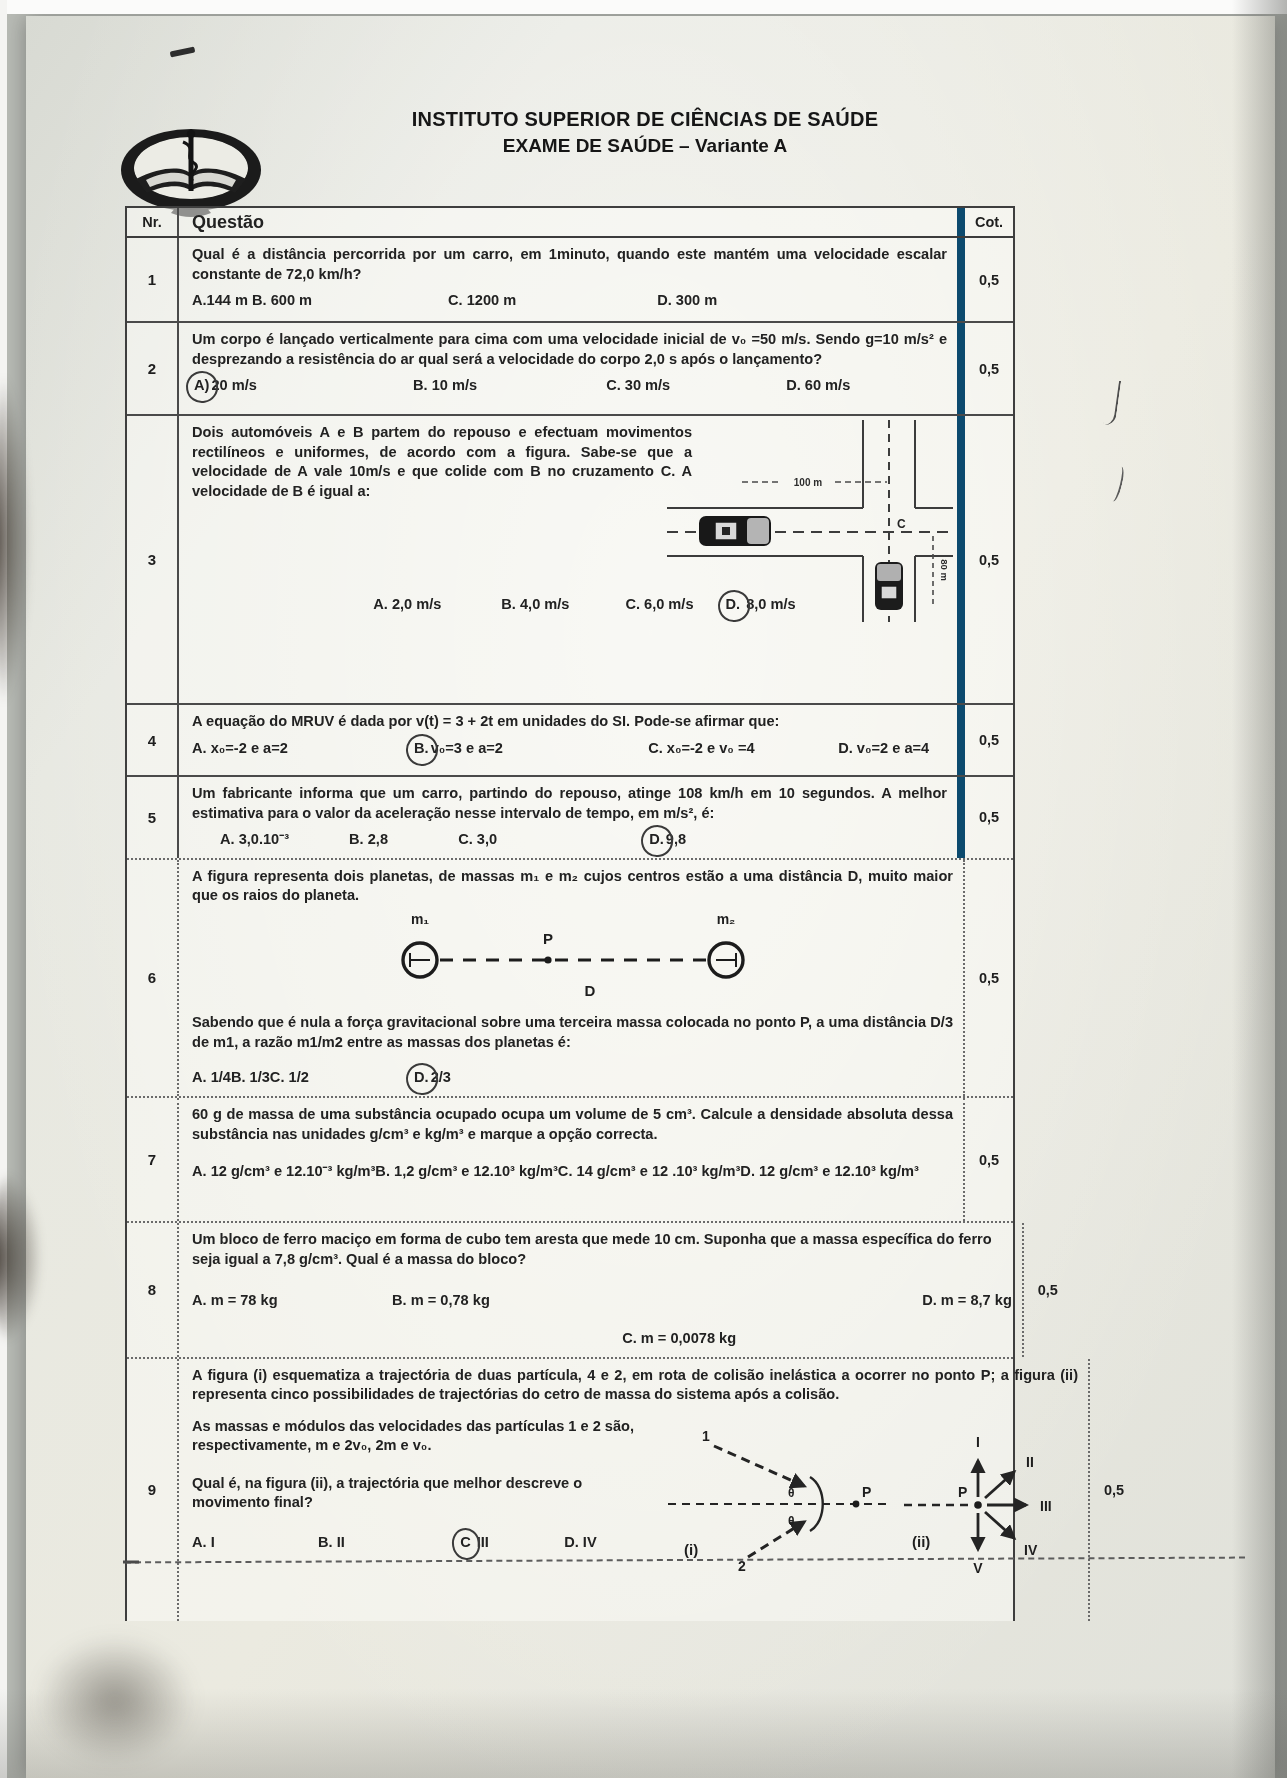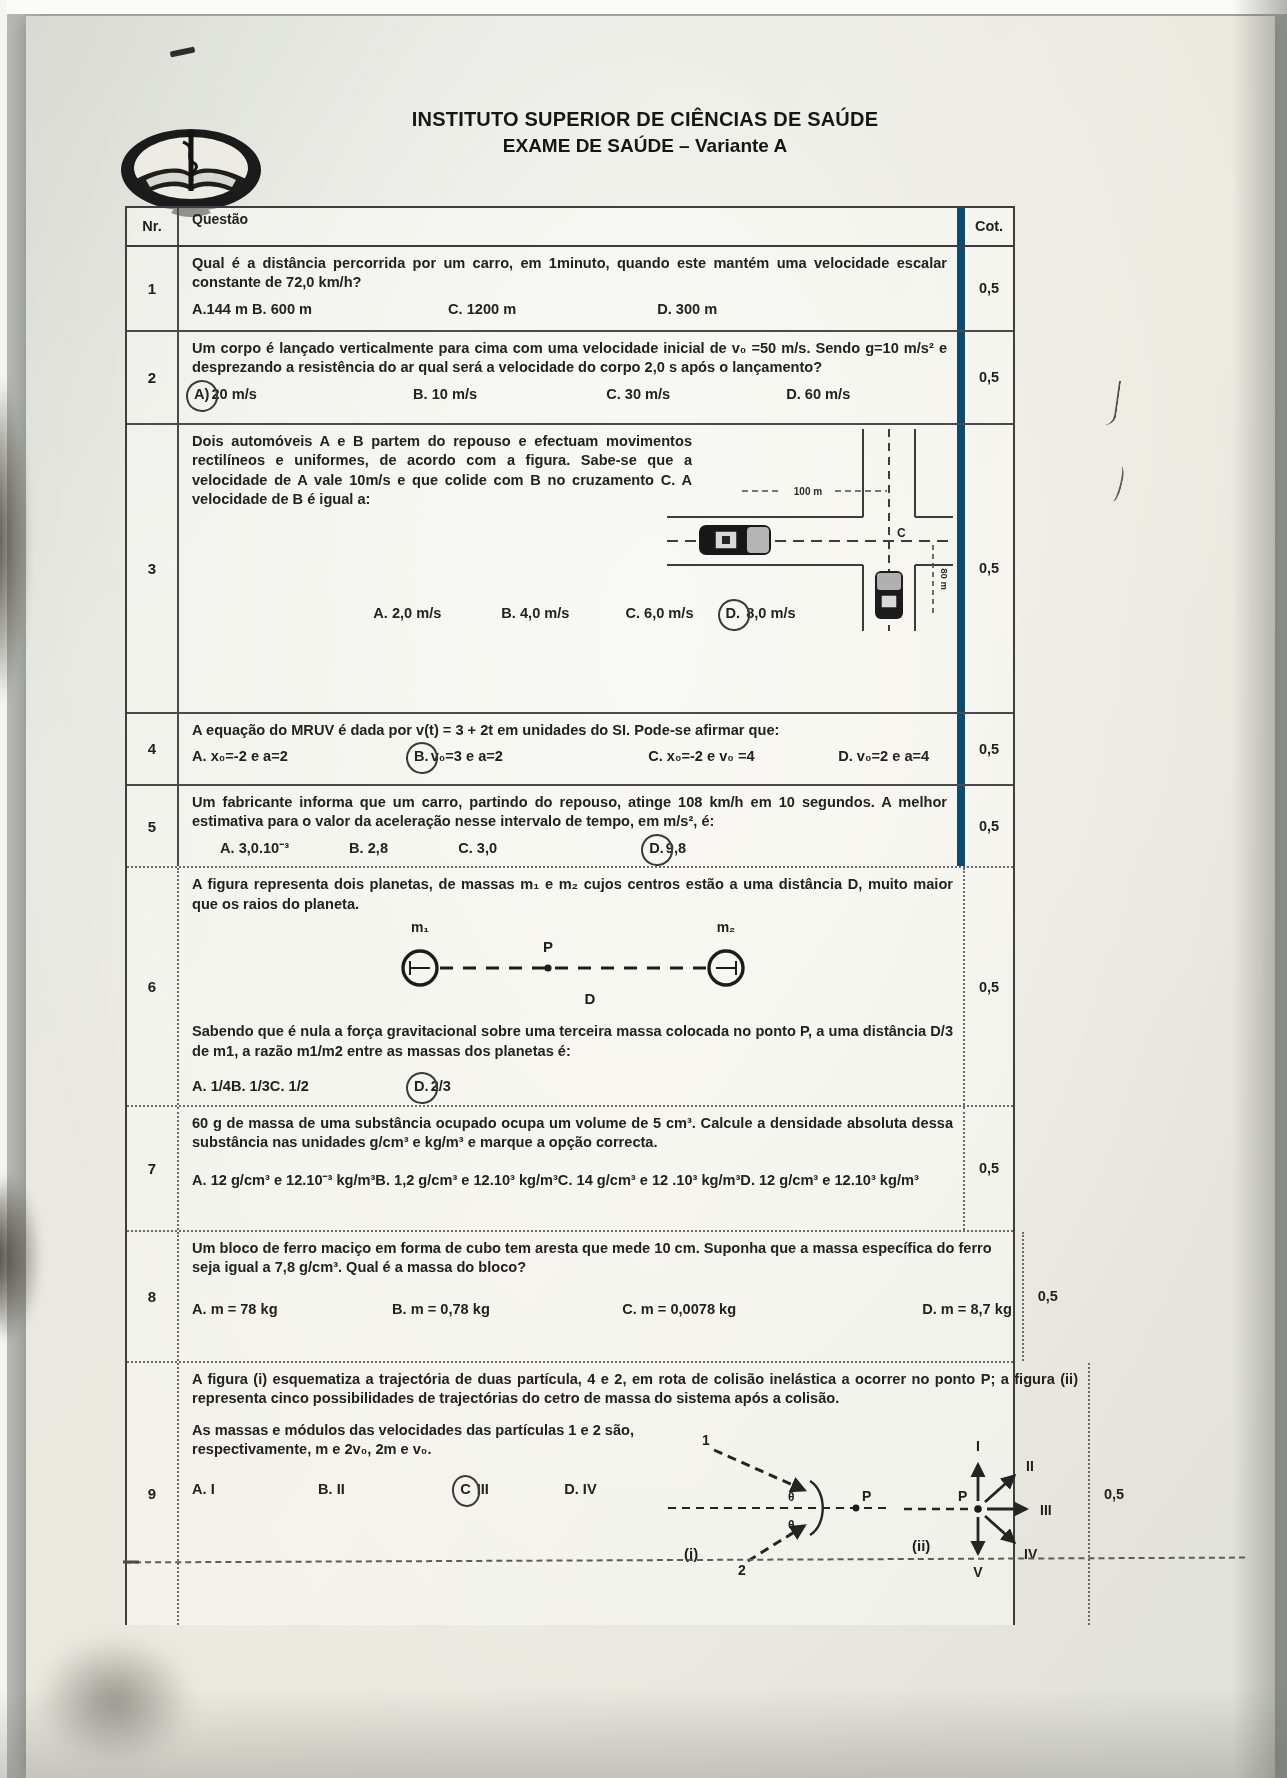--- a/index.html
+++ b/index.html
@@ -52,21 +52,21 @@
     display:flex;align-items:center;justify-content:center;
     font-weight:bold;font-size:15px;}
   .trow.dashedv .tnr{border-right:2.2px dotted #6a6a6a;}
   .tcot{flex:0 0 48px;width:48px;border-left:8px solid #0c4a6e;
     display:flex;align-items:center;justify-content:center;
     font-weight:bold;font-size:14.5px;}
   .trow.dashedv .tcot{border-left:2.2px dotted #6a6a6a;}
   .tq{flex:1;padding:7px 10px 8px 13px;position:relative;
     font-size:14.6px;font-weight:600;line-height:1.34;color:#222;}
   .thead{border-bottom:2.6px solid #3c3c3c;}
-  .thead .tq{padding:2px 10px 16px 13px;font-weight:bold;font-size:14px;}
+  .thead .tq{padding:2px 10px 2px 13px;font-weight:bold;font-size:18px;}
   .thead .tnr,.thead .tcot{font-size:14.5px;}
 
   .qtext{margin:0;text-align:justify;}
   .qtext.nj{text-align:left;}
   .opts{margin-top:7px;white-space:nowrap;font-weight:600;}
   .opt{display:inline-block;vertical-align:top;}
   .circ{position:relative;display:inline-block;padding:0 2px;}
   .circ::after{content:"";position:absolute;left:-6px;top:-5px;right:-7px;bottom:-7px;
     border:2.2px solid #3a3a3a;border-radius:50%;transform:rotate(-10deg);}
 
@@ -273,34 +273,35 @@
     <div class="tcot">0,5</div>
   </div>
 
   <div class="trow dashed dashedv" style="min-height:129px;">
     <div class="tnr">8</div>
     <div class="tq">
       <p class="qtext nj">Um bloco de ferro maciço em forma de cubo tem aresta que mede 10 cm. Suponha que a massa específica do ferro seja igual a 7,8 g/cm³.  Qual é a massa do bloco?</p>
       <div class="opts" style="margin-top:22px;">
         <span class="opt" style="width:196px;">A.  m = 78 kg</span>
         <span class="opt" style="width:226px;">B.  m = 0,78 kg</span>
-        <span class="opt" style="width:296px;">C.  m = 0,0078 kg</span>
+        <span class="opt" style="width:296px;margin-top:38px;">C.  m = 0,0078 kg</span>
         <span class="opt">D.  m = 8,7 kg</span>
       </div>
     </div>
     <div class="tcot">0,5</div>
   </div>
 
   <div class="trow dashedv last" style="min-height:262px;">
     <div class="tnr">9</div>
     <div class="tq">
       <p class="qtext">A figura (i) esquematiza a trajectória de duas partícula, 4 e 2, em rota de colisão inelástica a ocorrer no ponto P; a figura (ii) representa cinco possibilidades de trajectórias do cetro de massa do sistema após a colisão.</p>
       <div class="q9flex">
         <div class="q9left">
           <p class="qtext nj" style="margin-top:6px;">As massas e módulos das velocidades das partículas 1 e 2 são, respectivamente, m e 2v₀, 2m e v₀.</p>
+          <p class="qtext nj" style="margin-top:18px;">Qual é, na figura (ii), a trajectória que melhor descreve o movimento final?</p>
           <div class="opts" style="margin-top:20px;">
             <span class="opt" style="width:122px;">A. I</span>
             <span class="opt" style="width:136px;">B. II</span>
             <span class="opt" style="width:102px;"><span class="circ">C</span> <span>III</span></span>
             <span class="opt">D. IV</span>
           </div>
         </div>
         <div class="q9figs">
           <div>
             <svg width="240" height="152" viewBox="0 0 240 152">

